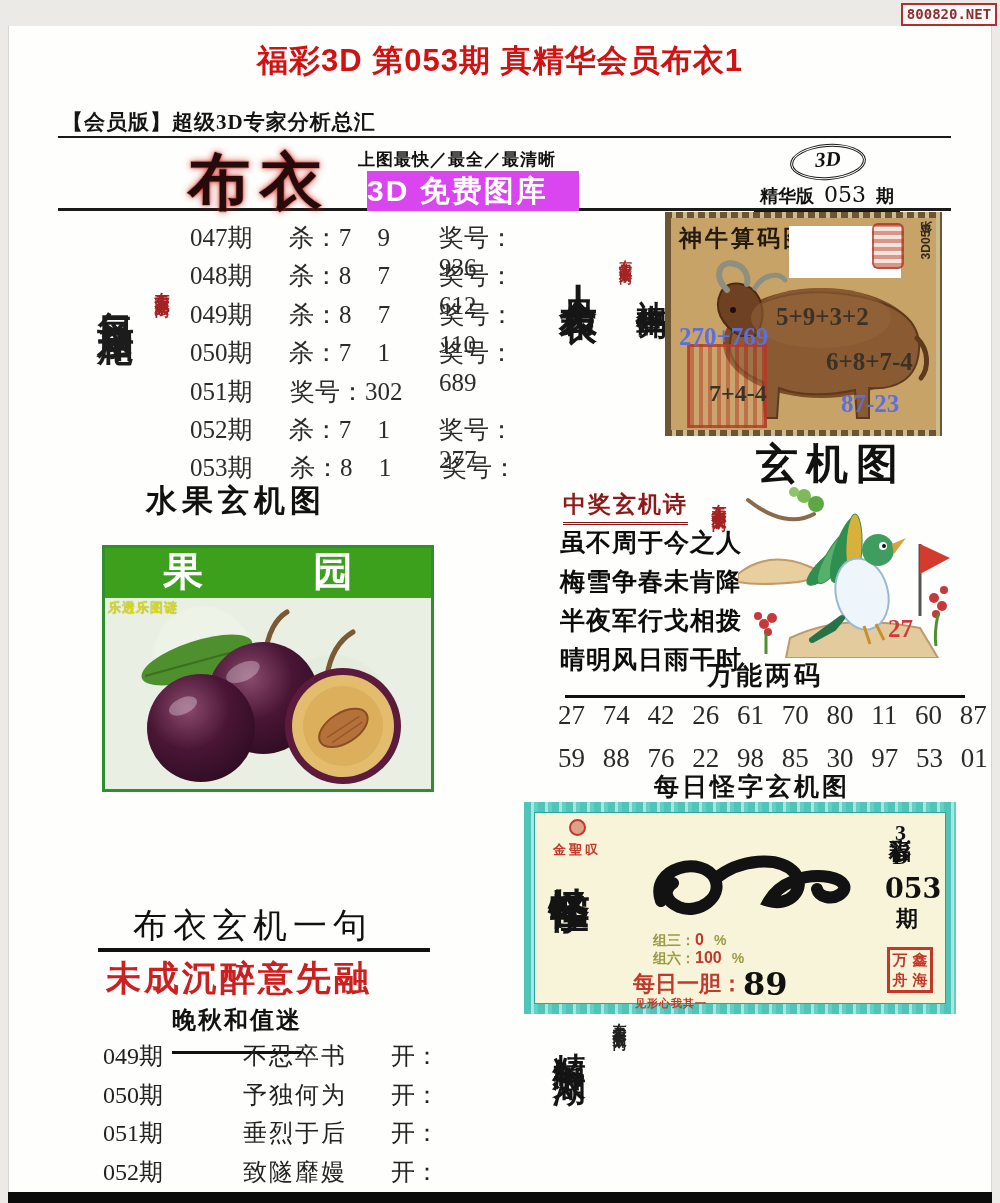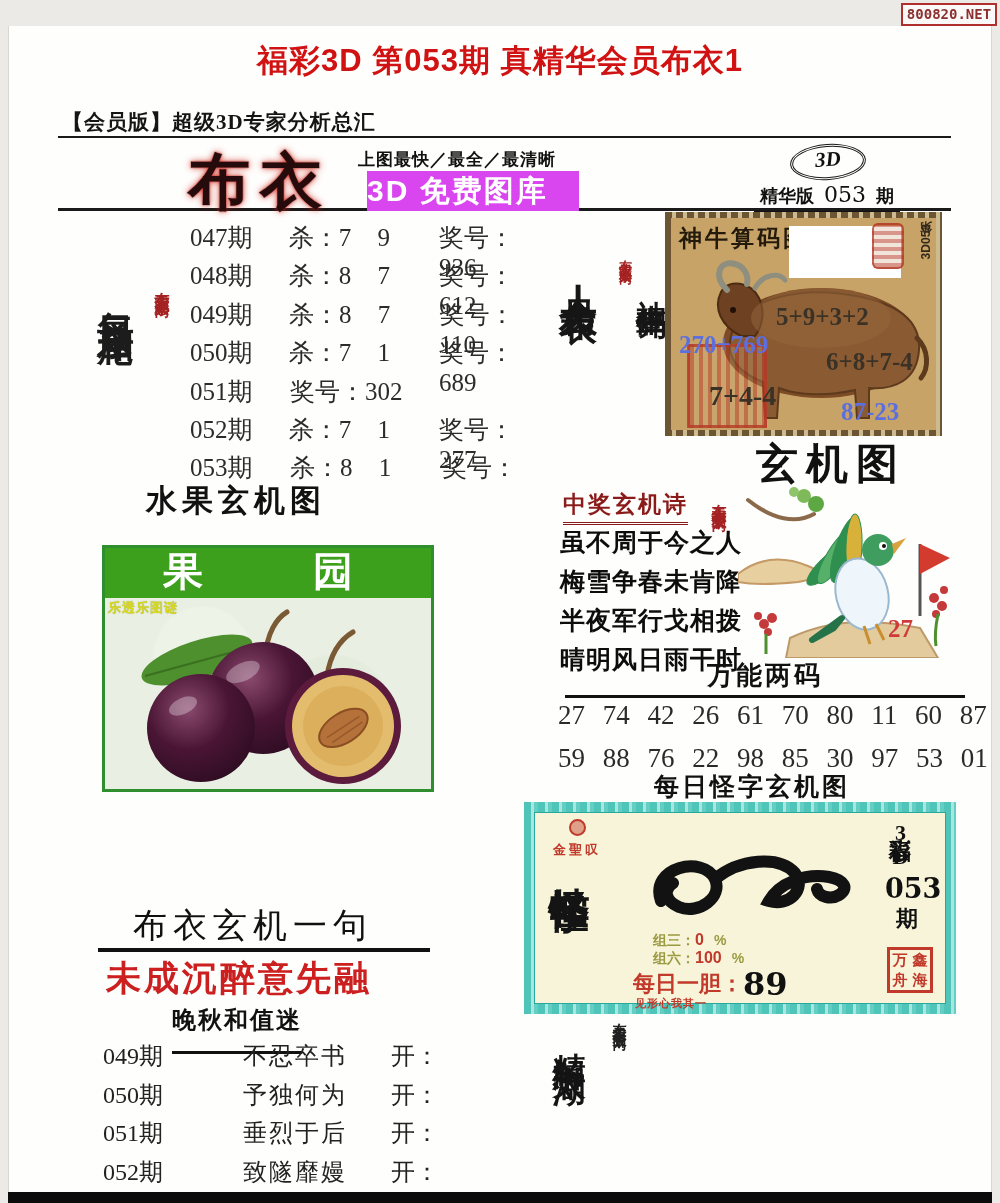--- a/index.html
+++ b/index.html
@@ -46,21 +46,21 @@
   .ox-in { position:relative; width:100%; height:100%; background:#c7a368; overflow:hidden; }
   .ox-title { position:absolute; left:8px; top:5px; font:900 23px "Liberation Serif",serif; color:#241a0c; letter-spacing:3px; }
   .ox-cover { position:absolute; left:118px; top:8px; width:112px; height:52px; background:#ffffff; }
   .ox-seal { position:absolute; right:32px; top:5px; width:32px; height:46px; border:2px solid rgba(178,58,38,.75);
     background:repeating-linear-gradient(0deg,rgba(185,62,40,.55) 0 4px,rgba(200,150,110,.25) 4px 8px); border-radius:6px; }
   .ox-side { position:absolute; right:1px; top:6px; writing-mode:vertical-rl; font:bold 12px "Liberation Sans",sans-serif;
     color:#33291a; transform:rotate(180deg); }
   .ox-stamp { position:absolute; left:16px; top:126px; width:80px; height:84px; border:3px solid rgba(180,58,38,.8);
     background:repeating-linear-gradient(90deg,rgba(185,62,40,.5) 0 4px,rgba(206,170,120,.3) 4px 9px); }
   .ox-eq { position:absolute; font:bold 25px "Liberation Serif",serif; color:#3a3226; }
-  .ox-blue { color:#5b6fe0;margin-top:8px; }
+  .ox-blue { color:#5b6fe0; }
   .xuanji-label { left:756px; top:436px; font:bold 42px "Liberation Serif",serif; color:#111; letter-spacing:8px; }
 
   .fruit-title { left:146px; top:480px; font:bold 31px "Liberation Sans",sans-serif; color:#111; letter-spacing:5px; }
   .fruit-box { left:102px; top:545px; width:332px; height:247px; border:3px solid #2f8f2f; background:#e9efe3; }
   .fruit-head { height:50px; background:#3da01c; display:flex; justify-content:space-between; padding:0 58px;
     color:#fff; font:900 40px "Liberation Serif",serif; line-height:48px; }
   .fruit-body { position:relative; height:191px; background:
     radial-gradient(circle at 30% 30%, #eef3e8 0 18%, transparent 19%),
     radial-gradient(circle at 70% 60%, #e4ecdd 0 22%, transparent 23%), #e9efe3; }
   .fruit-corner { position:absolute; left:3px; top:1px; font:bold 13px "Liberation Sans",sans-serif; color:#ddd816;
@@ -192,21 +192,21 @@
         <ellipse cx="150" cy="100" rx="70" ry="30" fill="#96673c" opacity="0.5"></ellipse>
       </svg>
       <div class="ox-title">神牛算码图</div>
       <div class="ox-cover"></div>
       <div class="ox-seal"></div>
       <div class="ox-side">3D第053期</div>
       <div class="ox-stamp"></div>
       <div class="ox-eq ox-blue" style="left:8px;top:105px;">270+769</div>
       <div class="ox-eq" style="left:105px;top:85px;">5+9+3+2</div>
       <div class="ox-eq" style="left:155px;top:130px;">6+8+7-4</div>
-      <div class="ox-eq" style="left:38px;top:162px;font-size:28px;">7+4-4</div>
+      <div class="ox-eq" style="left:38px;top:162px;font-size:24px;">7+4-4</div>
       <div class="ox-eq ox-blue" style="left:170px;top:172px;">87-23</div>
     </div>
   </div>
   <div class="abs xuanji-label">玄机图</div>
 
   <div class="abs fruit-title">水果玄机图</div>
   <div class="abs fruit-box">
     <div class="fruit-head">
       <span style="letter-spacing:110px;white-space:nowrap;overflow:hidden;width:100%;">果园</span>
     </div>

